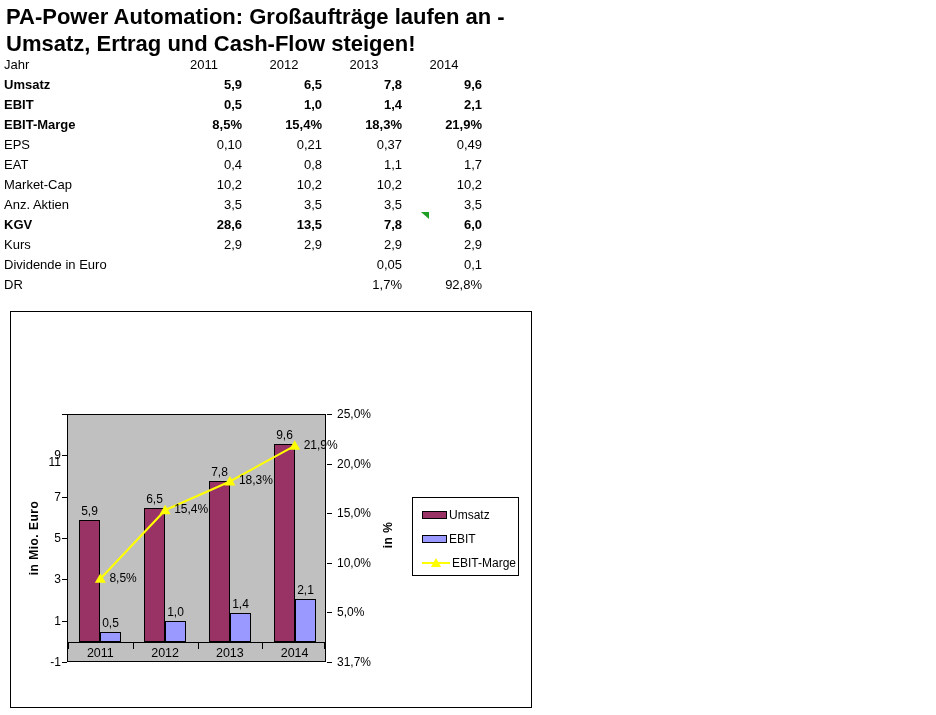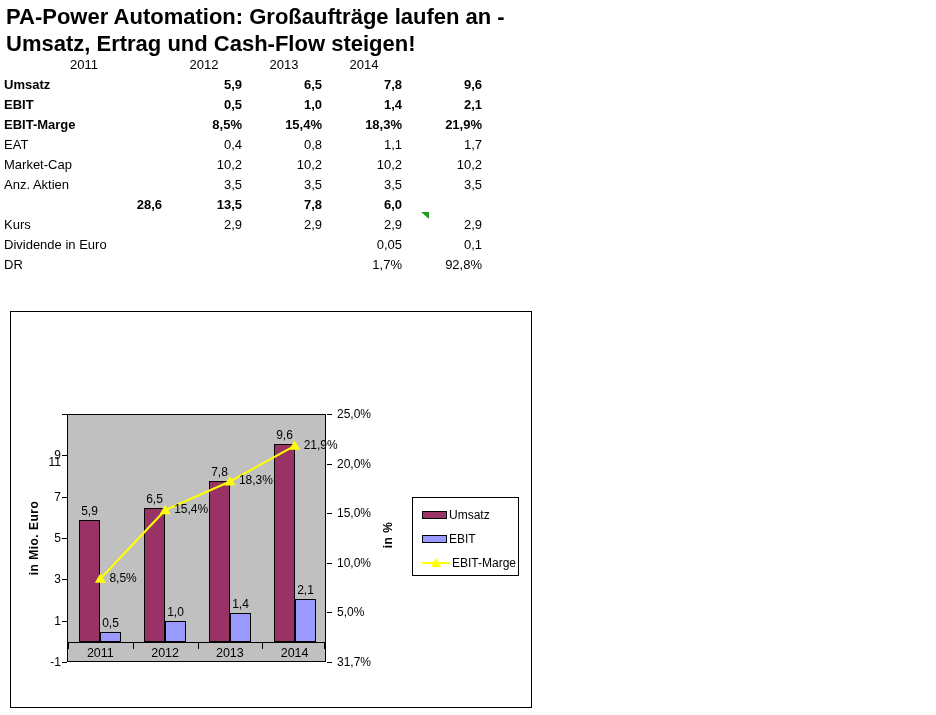--- a/index.html
+++ b/index.html
@@ -67,20 +67,21 @@
 
 <div class="page">
 
   <div class="doc-title">
     <div>PA-Power Automation: Großaufträge laufen an -</div>
     <div>Umsatz, Ertrag und Cash-Flow steigen!</div>
   </div>
 
   <div class="ftable">
     <div class="trow">
+      <div class="lcell">Jahr</div>
       <div class="ycell">2011</div>
       <div class="ycell">2012</div>
       <div class="ycell">2013</div>
       <div class="ycell">2014</div>
     </div>
     <div id="table-rows">
         <div class="trow bold">
           <div class="lcell">Umsatz</div>
           <div class="vcell">5,9</div>
           <div class="vcell">6,5</div>
@@ -95,20 +96,27 @@
           <div class="vcell">2,1</div>
         </div>
         <div class="trow bold">
           <div class="lcell">EBIT-Marge</div>
           <div class="vcell">8,5%</div>
           <div class="vcell">15,4%</div>
           <div class="vcell">18,3%</div>
           <div class="vcell">21,9%</div>
         </div>
         <div class="trow">
+          <div class="lcell">EPS</div>
+          <div class="vcell">0,10</div>
+          <div class="vcell">0,21</div>
+          <div class="vcell">0,37</div>
+          <div class="vcell">0,49</div>
+        </div>
+        <div class="trow">
           <div class="lcell">EAT</div>
           <div class="vcell">0,4</div>
           <div class="vcell">0,8</div>
           <div class="vcell">1,1</div>
           <div class="vcell">1,7</div>
         </div>
         <div class="trow">
           <div class="lcell">Market-Cap</div>
           <div class="vcell">10,2</div>
           <div class="vcell">10,2</div>
@@ -116,20 +124,21 @@
           <div class="vcell">10,2</div>
         </div>
         <div class="trow">
           <div class="lcell">Anz. Aktien</div>
           <div class="vcell">3,5</div>
           <div class="vcell">3,5</div>
           <div class="vcell">3,5</div>
           <div class="vcell">3,5</div>
         </div>
         <div class="trow bold">
+          <div class="lcell">KGV</div>
           <div class="vcell">28,6</div>
           <div class="vcell">13,5</div>
           <div class="vcell">7,8</div>
           <div class="vcell">6,0</div>
         </div>
         <div class="trow">
           <div class="lcell">Kurs</div>
           <div class="vcell">2,9</div>
           <div class="vcell">2,9</div>
           <div class="vcell">2,9</div>

